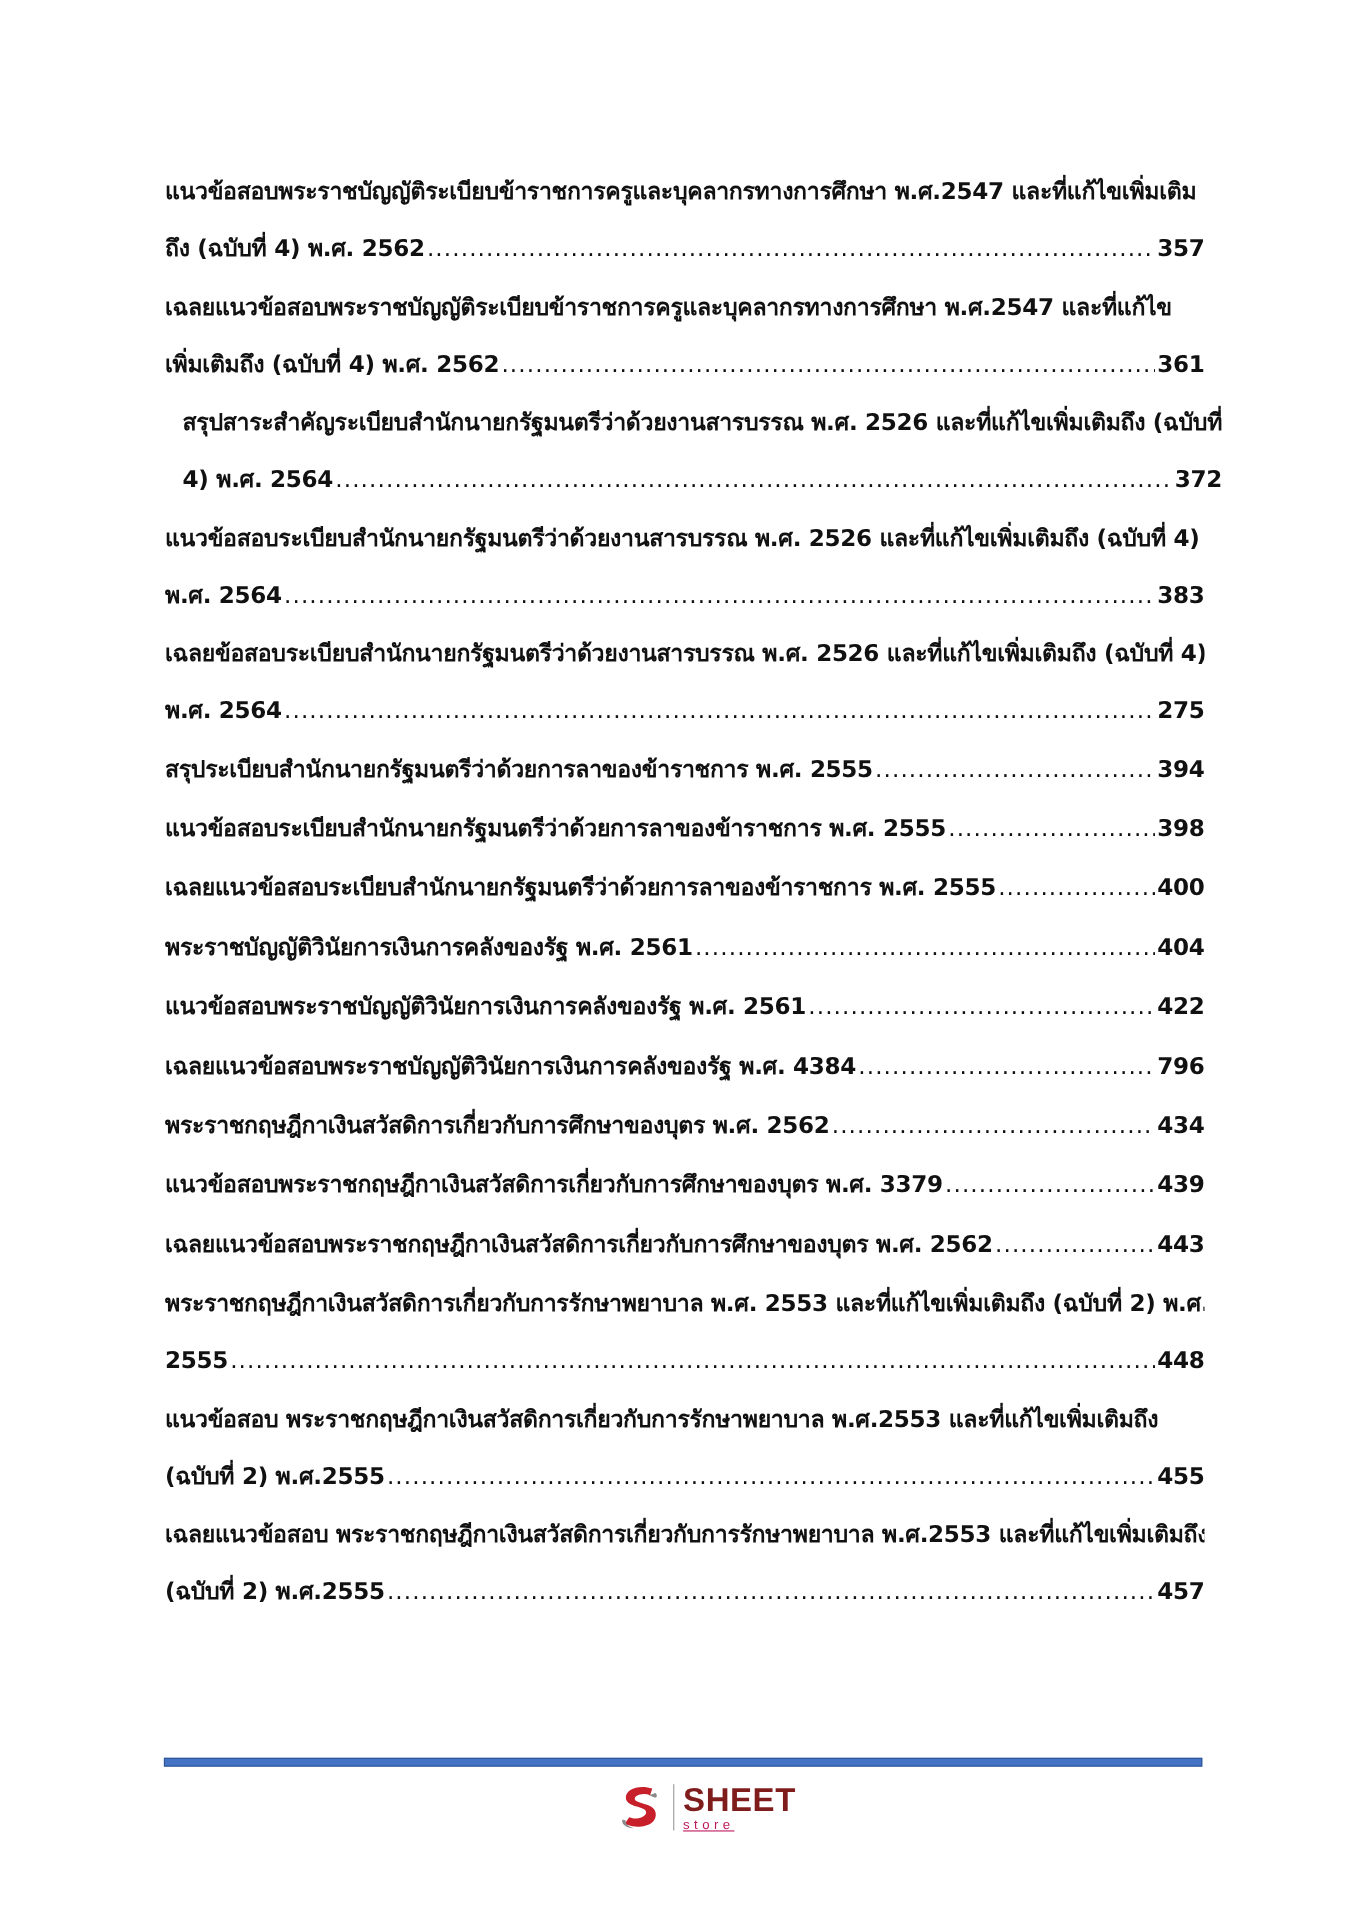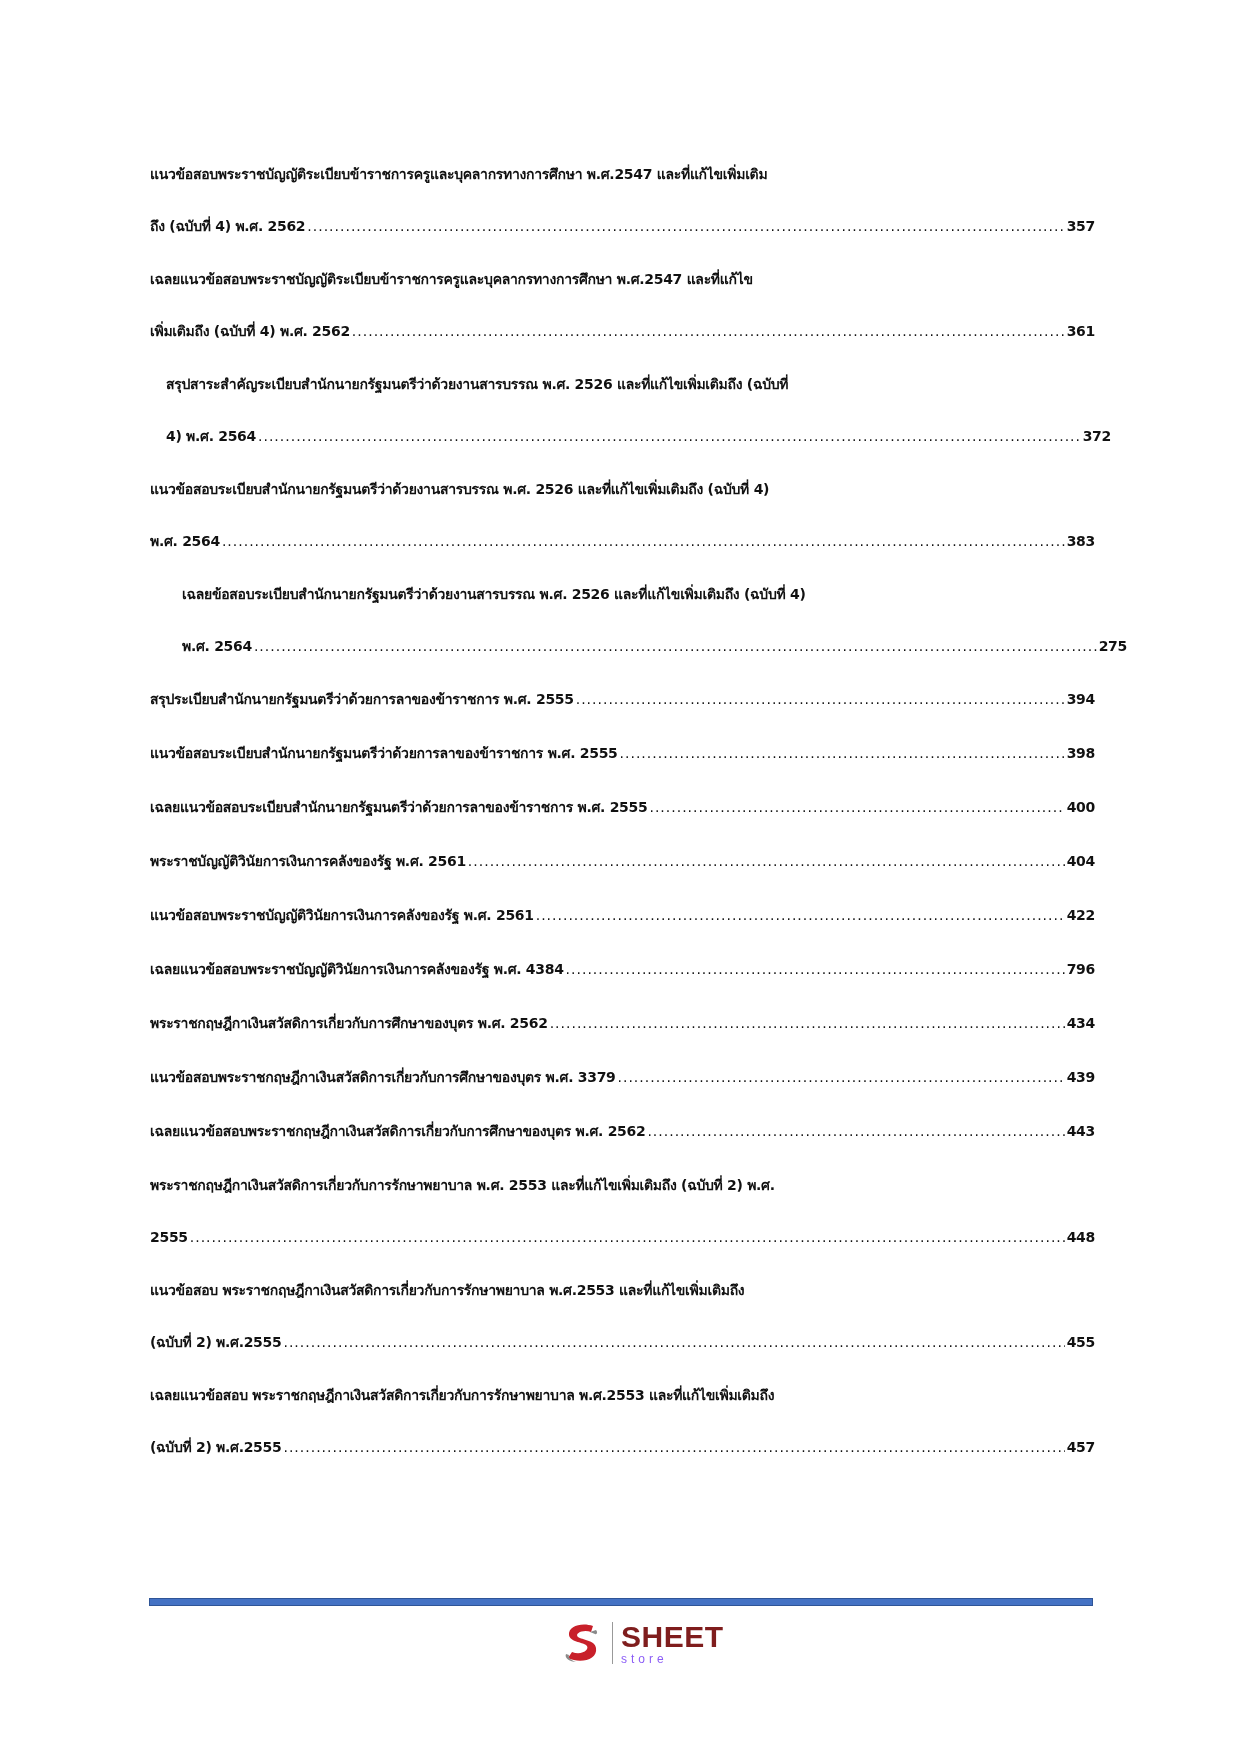--- a/index.html
+++ b/index.html
@@ -1,32 +1,32 @@
 <!DOCTYPE html>
 <html><head>
 <meta charset="utf-8">
 <style>
   html, body { margin: 0; padding: 0; background: #ffffff; }
   body { width: 1241px; height: 1755px; position: relative; overflow: hidden;
          font-family: "DejaVu Sans", "Liberation Sans", sans-serif; color: #111; }
   .toc { position: absolute; left: 150px; top: 148px; width: 945px; }
-  .entry { position: absolute; left: 0; width: 945px; font-weight: bold; font-size: 14px; letter-spacing: -0.3px; }
+  .entry { position: absolute; left: 0; width: 945px; font-weight: bold; font-size: 21px; letter-spacing: -0.3px; }
   .line { height: 52px; line-height: 52px; white-space: nowrap; overflow: hidden; }
   .line.last { display: flex; align-items: baseline; }
   .line.last .txt { flex: 0 0 auto; }
   .line.last .dots { flex: 1 1 auto; overflow: hidden; white-space: nowrap; font-weight: normal; letter-spacing: 1px; margin: 0 2px; }
   .line.last .dots::after { content: "........................................................................................................................................................................................................................................................................................................"; }
   .line.last .pg { flex: 0 0 auto; }
   .rule { position: absolute; left: 149px; top: 1598px; width: 944px; height: 8px; background: #4472c4; border: 1px solid #2f5597; box-sizing: border-box; }
   .logo { position: absolute; left: 560px; top: 1618px; height: 50px; display: flex; align-items: center; }
   .logo .mark { width: 46px; height: 46px; }
   .logo .sep { width: 1px; height: 42px; background: #999; margin: 0 8px 0 6px; }
   .logo .wm { display: flex; flex-direction: column; line-height: 1; }
   .logo .wm .big { font-family: "Liberation Sans", sans-serif; font-weight: bold; font-size: 30px; color: #7f1d1d; letter-spacing: 0.5px; }
-  .logo .wm .small { font-family: "Liberation Sans", sans-serif; font-size: 12px; color: #8b5cf6; letter-spacing: 4px; margin-top: 1px; }
+  .logo .wm .small { font-family: "Liberation Sans", sans-serif; font-size: 12px; color: #be185d; letter-spacing: 4px; margin-top: 1px; text-decoration: underline; }
 </style>
 </head>
 <body>
 
 <div class="toc">
 
 <div class="entry" style="top: 0px;">
       <div class="line">แนวข้อสอบพระราชบัญญัติระเบียบข้าราชการครูและบุคลากรทางการศึกษา พ.ศ.2547 และที่แก้ไขเพิ่มเติม</div>
       <div class="line last">
         <span class="txt">ถึง (ฉบับที่ 4) พ.ศ. 2562</span>
@@ -51,21 +51,21 @@
       </div>
     </div>
     <div class="entry" style="top: 315px;">
       <div class="line">แนวข้อสอบระเบียบสำนักนายกรัฐมนตรีว่าด้วยงานสารบรรณ พ.ศ. 2526 และที่แก้ไขเพิ่มเติมถึง (ฉบับที่ 4)</div>
       <div class="line last">
         <span class="txt">พ.ศ. 2564</span>
         <span class="dots"></span>
         <span class="pg">383</span>
       </div>
     </div>
-    <div class="entry" style="top: 420px; margin-left: 32px;">
+    <div class="entry" style="top: 420px;">
       <div class="line">เฉลยข้อสอบระเบียบสำนักนายกรัฐมนตรีว่าด้วยงานสารบรรณ พ.ศ. 2526 และที่แก้ไขเพิ่มเติมถึง (ฉบับที่ 4)</div>
       <div class="line last">
         <span class="txt">พ.ศ. 2564</span>
         <span class="dots"></span>
         <span class="pg">275</span>
       </div>
     </div>
     <div class="entry" style="top: 525px;">
       <div class="line last">
         <span class="txt">สรุประเบียบสำนักนายกรัฐมนตรีว่าด้วยการลาของข้าราชการ พ.ศ. 2555</span>

